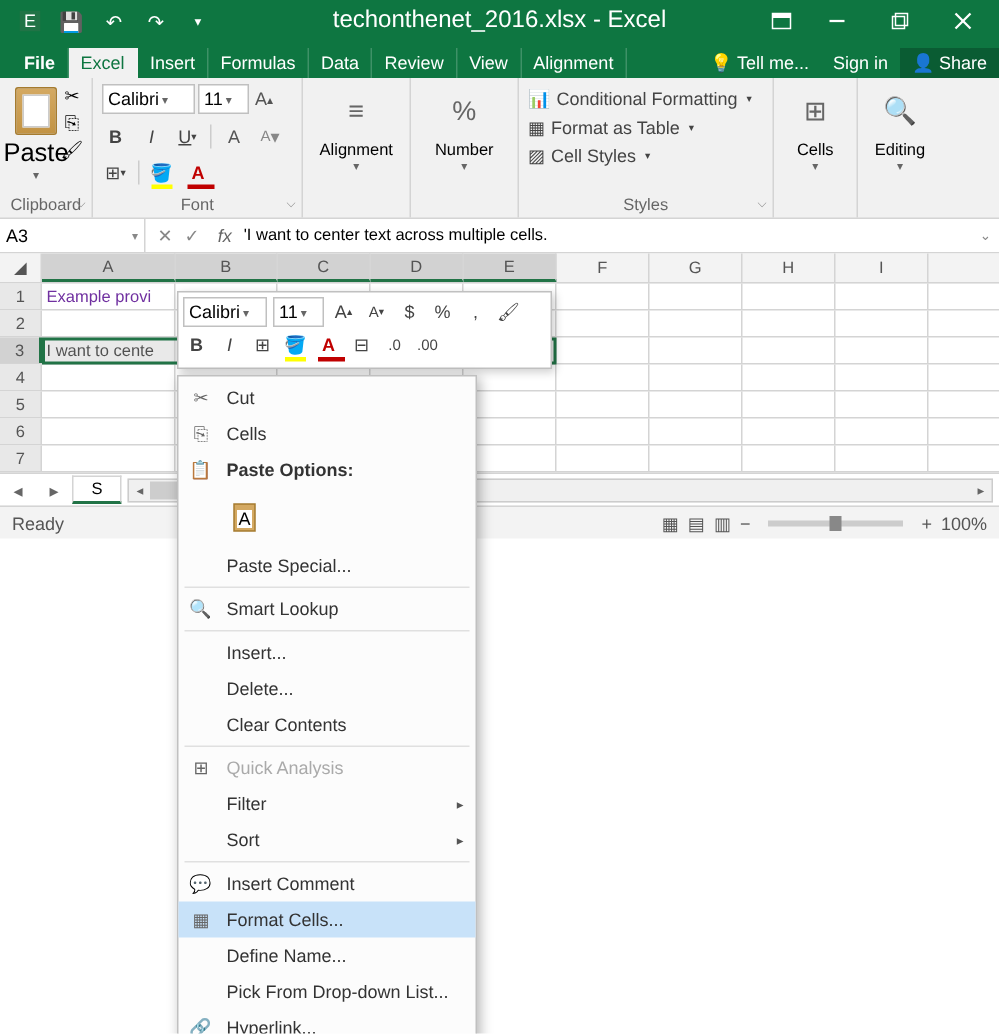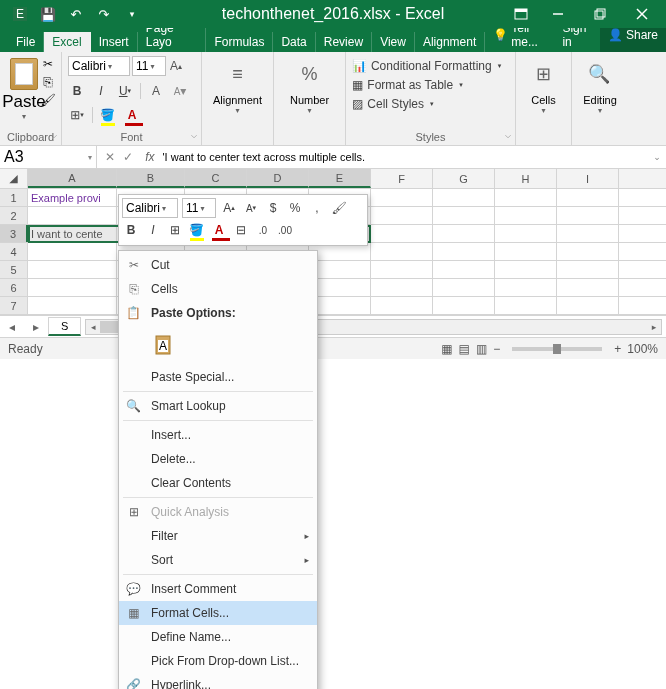--- a/index.html
+++ b/index.html
@@ -7,21 +7,21 @@
 .titlebar{height:28px;background:#0e7641;display:flex;align-items:center;color:#fff;position:relative}
 .qat{display:flex;align-items:center;padding-left:8px;gap:4px}
 .qat-btn{width:24px;height:24px;display:flex;align-items:center;justify-content:center;color:#fff;font-size:13px}
 .title-text{position:absolute;left:50%;transform:translateX(-50%);color:#fff;font-size:16px}
 .wincontrols{margin-left:auto;display:flex;align-items:center;gap:2px;padding-right:4px}
 .winbtn{width:40px;height:26px;display:flex;align-items:center;justify-content:center;color:#fff}
 .winbtn.sm{width:30px}
 .tabs{height:24px;background:#0e7641;display:flex;align-items:flex-end;color:#fff;padding:0 0 0 8px}
 .tab{padding:3px 8px;font-size:12px;border-right:1px solid rgba(255,255,255,.2)}
 .tab.active{background:#f1f1f1;color:#0e7641}
-.tab.file{font-weight:normal}
+.tab.file{font-weight:bold}
 .tabs .right{margin-left:auto;display:flex}
 .right .tab{display:flex;align-items:center;gap:3px;border-right:none}
 .ribbon{height:94px;background:#f1f1f1;border-bottom:1px solid #d4d4d4;display:flex}
 .rgroup{border-right:1px solid #d4d4d4;padding:4px 6px 2px;display:flex;flex-direction:column;position:relative}
 .rgroup .glabel{position:absolute;bottom:2px;left:0;right:0;text-align:center;color:#666;font-size:11px}
 .rgroup .glabel::after{content:"⌵";position:absolute;right:4px;color:#888;font-size:8px}
 .clipboard-g{width:62px}
 .paste-big{display:flex;flex-direction:column;align-items:center;width:36px}
 .paste-icon{width:28px;height:32px;background:linear-gradient(#d4a962,#c29344);border:1px solid #a57b2f;border-radius:2px;position:relative;margin-top:2px}
 .paste-icon::after{content:"";position:absolute;top:4px;left:4px;right:4px;bottom:4px;background:#fff;border:1px solid #ccc}
@@ -38,21 +38,21 @@
 .font-mid{display:flex;gap:6px;margin-top:6px;align-items:center}
 .font-bot{display:flex;gap:6px;margin-top:6px;align-items:center}
 .fbtn{width:18px;height:18px;display:flex;align-items:center;justify-content:center;color:#444}
 .colorswatch{width:18px;height:3px;background:#c00000;display:inline-block}
 .align-g,.num-g{width:72px;display:flex;flex-direction:column;align-items:center}
 .big-icon{width:28px;height:28px;display:flex;align-items:center;justify-content:center;font-size:18px;color:#666;margin-top:4px}
 .styles-g{width:170px}
 .style-item{display:flex;align-items:center;gap:4px;font-size:11px;color:#444;height:19px}
 .cells-g,.edit-g{width:56px;display:flex;flex-direction:column;align-items:center}
 .namebox-row{height:23px;border-bottom:1px solid #d4d4d4;display:flex;align-items:center;background:#fff}
-.namebox{width:97px;border-right:1px solid #d4d4d4;height:100%;display:flex;align-items:center;padding:0 4px;font-size:16px;position:relative}
+.namebox{width:97px;border-right:1px solid #d4d4d4;height:100%;display:flex;align-items:center;padding:0 4px;font-size:12px;position:relative}
 .namebox::after{content:"▾";position:absolute;right:4px;color:#888;font-size:8px}
 .fx-icons{display:flex;gap:8px;padding:0 8px;color:#888}
 .fx-label{font-style:italic;color:#666;margin:0 4px}
 .formula-input{flex:1;padding:0 4px;font-size:11px}
 .sheet{position:relative}
 .colhdr{height:20px;display:flex;background:#f3f3f3;border-bottom:1px solid #d4d4d4}
 .ch{border-right:1px solid #d4d4d4;text-align:center;font-size:11px;color:#555;display:flex;align-items:center;justify-content:center}
 .ch.sel{background:#d2d2d2;border-bottom:2px solid #217346}
 .rowhdr{width:28px;background:#e8e8e8;border-right:1px solid #d4d4d4;text-align:center;font-size:11px;color:#555;display:flex;align-items:center;justify-content:center}
 .rowhdr.sel{background:#d2d2d2;border-right:2px solid #217346}
@@ -123,21 +123,20 @@
           <line x1="11" y1="1" x2="1" y2="11" stroke="#fff" stroke-width="1.5"></line>
         </svg>
       </div>
   </div>
 </div>
 
 <div class="tabs">
   <div class="tab file">File</div>
   <div class="tab active">Excel</div>
   <div class="tab">Insert</div>
-  <div class="tab">Page Layo</div>
   <div class="tab">Formulas</div>
   <div class="tab">Data</div>
   <div class="tab">Review</div>
   <div class="tab">View</div>
   <div class="tab">Alignment</div>
   <div class="right">
     <div class="tab">
         <span>💡</span>
         <span>Tell me...</span>
       </div>

